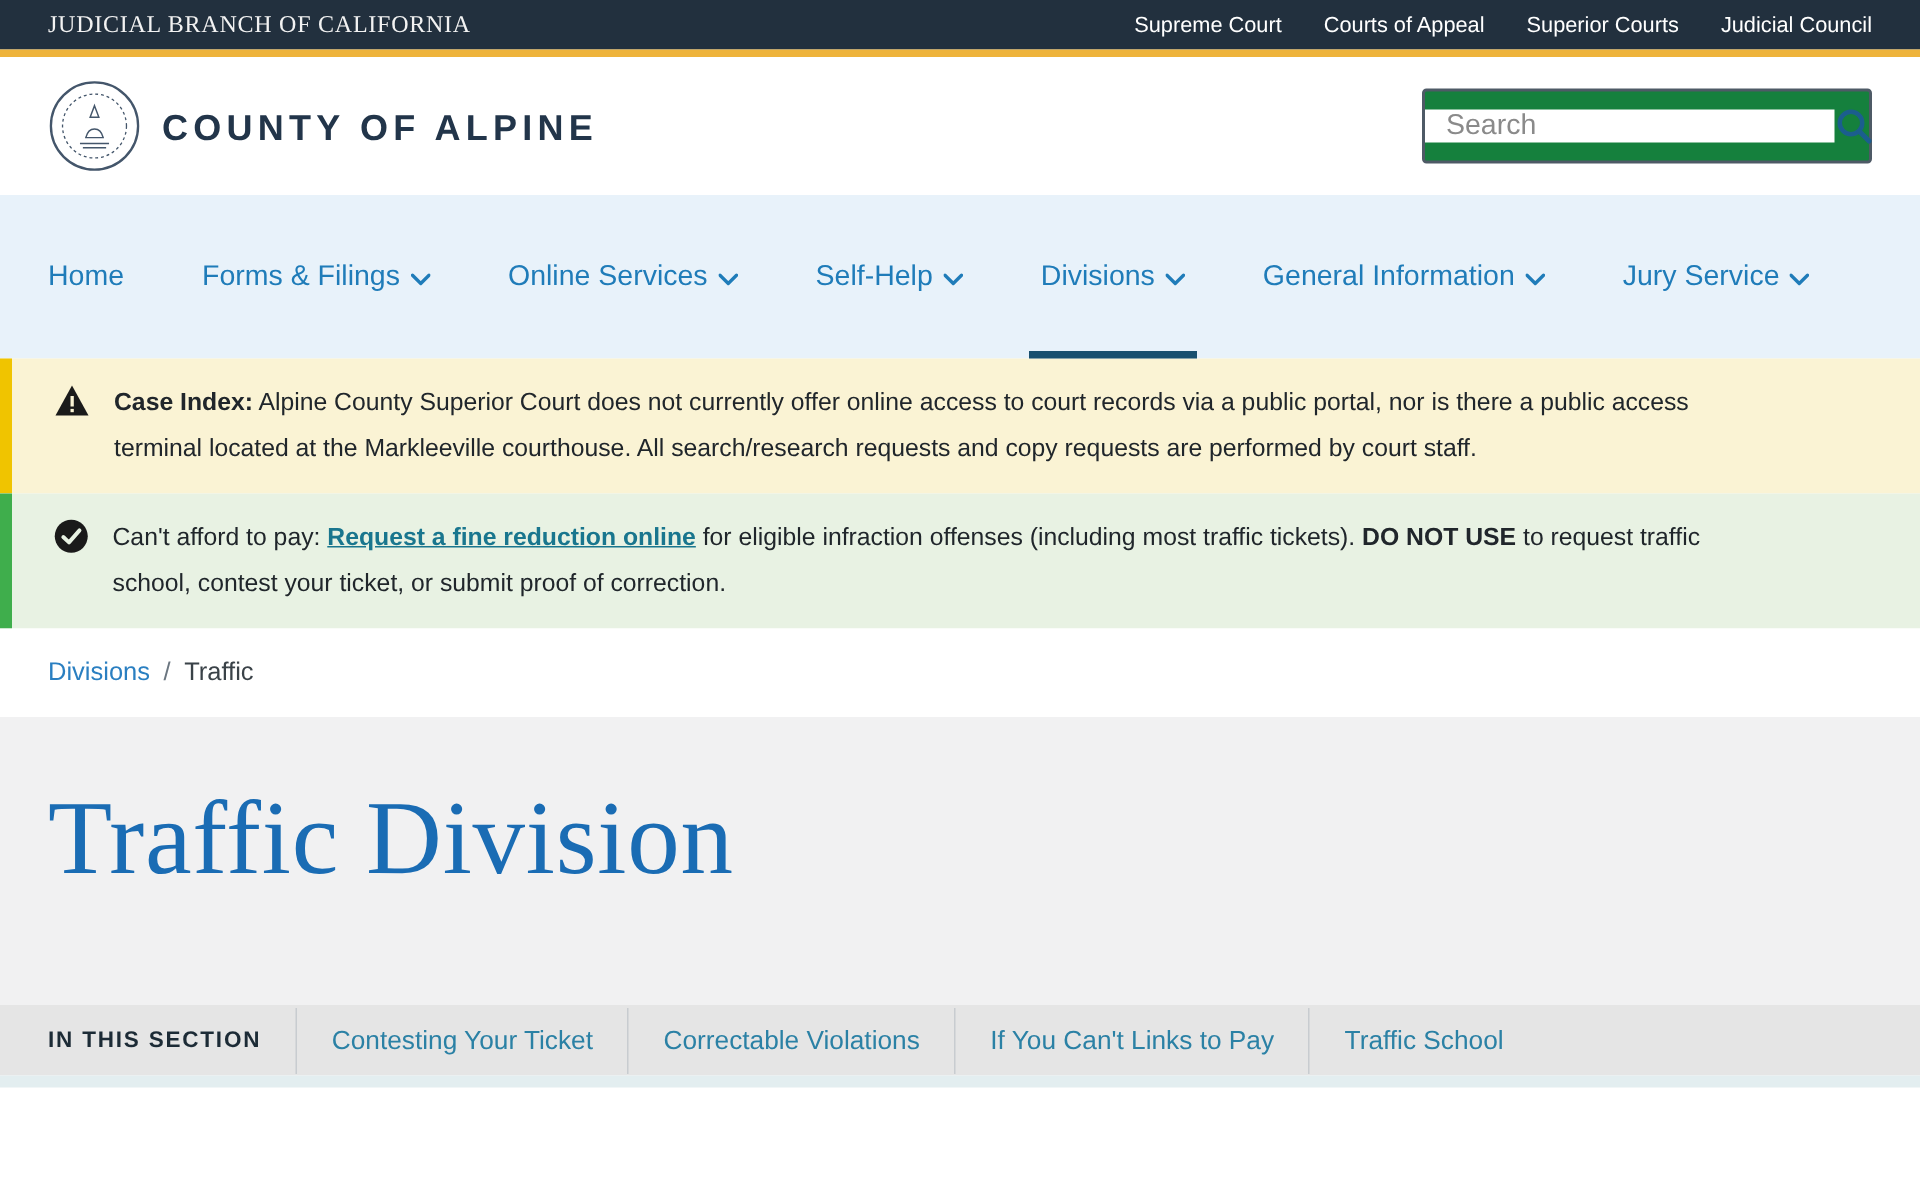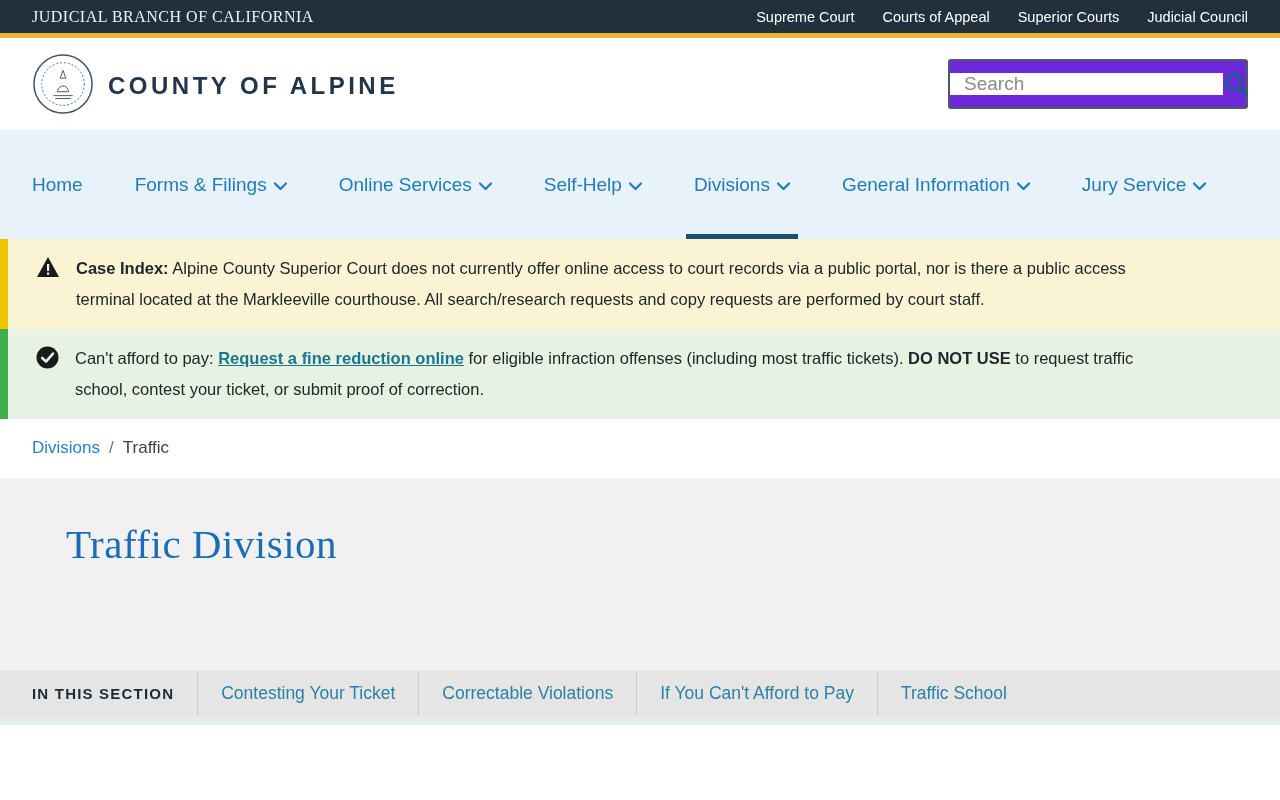--- a/index.html
+++ b/index.html
@@ -26,21 +26,21 @@
   .brandtext .line2 { color:#22354a; font-size:24px; font-weight:bold;
     letter-spacing:3.5px; padding-top:3px; }
   .header-right { margin-left:auto; display:flex; align-items:flex-start; gap:22px; }
   .lang { width:188px; padding-top:7px; }
   .lang select { width:185px; height:24px; font-size:14px; color:#222;
     border:1px solid #767676; background:#fff; }
   .lang .powered { font-size:12.5px; color:#3c4043; margin-top:4px; }
   .lang .powered .gword { font-weight:bold; letter-spacing:.3px; }
   .lang .powered .tword { color:#3c4043; font-weight:bold; font-size:13.5px; }
   .searchbox { width:300px; height:50px; border:2px solid #4e5a66; border-radius:3px;
-    display:flex; align-items:center; background:#6d28d9; }
+    display:flex; align-items:center; background:#15803d; }
   .searchbox input { flex:1; border:none; outline:none; font-size:19px;
     color:#444; padding:0 14px; font-family:"Liberation Sans", sans-serif; }
   .searchbox input::placeholder { color:#8a8a8a; }
   .searchbox .sbtn { width:48px; height:100%; border:none; background:transparent;
     display:flex; align-items:center; justify-content:center; cursor:pointer; }
 
   
   .mainnav { background:#e8f2fa; height:109px; display:flex; align-items:stretch;
     padding:0 32px; gap:52px; }
   .navitem { display:flex; align-items:center; gap:7px; color:#1f7cb9;
@@ -61,21 +61,21 @@
   
   .crumbbar { background:#fff; padding:19px 32px 20px; }
   .crumbbar .crumb { font-size:17px; }
   .crumbbar a { color:#2a7fc1; text-decoration:none; }
   .crumbbar .sep { color:#6b7680; margin:0 9px; }
   .crumbbar .current { color:#3a4248; }
 
   
   .hero { background:#f1f1f2; height:192px; padding:42px 32px 0; }
   .hero h1 { font-family:"Liberation Serif", serif; font-weight:normal;
-    color:#1a6cb4; font-size:41px; letter-spacing:.5px;margin-left:34px; }
+    color:#1a6cb4; font-size:70px; letter-spacing:.5px; }
 
   
   .sectionnav { background:#e5e5e5; height:47px; display:flex; align-items:center;
     padding:0 32px; }
   .sectionnav .slabel { font-size:15px; font-weight:bold; color:#1c2b36;
     letter-spacing:1.2px; }
   .sectionnav .vdiv { width:1px; height:44px; background:#c8ccd0; margin:0 23px; }
   .sectionnav a { font-size:17.5px; color:#2b81a5; text-decoration:none; }
   .sectionstrip { height:8px; background:#e3eef0; }
 
@@ -201,21 +201,21 @@
   <h1>Traffic Division</h1>
 </div>
 
 <div class="sectionnav">
   <span class="slabel">IN THIS SECTION</span>
   <span class="vdiv"></span>
   <a href="#">Contesting Your Ticket</a>
   <span class="vdiv"></span>
   <a href="#">Correctable Violations</a>
   <span class="vdiv"></span>
-  <a href="#">If You Can't Afford to Pay</a>
+  <a href="#">If You Can't Links to Pay</a>
   <span class="vdiv"></span>
   <a href="#">Traffic School</a>
 </div>
 <div class="sectionstrip"></div>
 
 <div class="quicklinks">
   <div class="qhead">
     <span class="rule"></span>
     <h2>Quick Links</h2>
     <span class="rule"></span>

